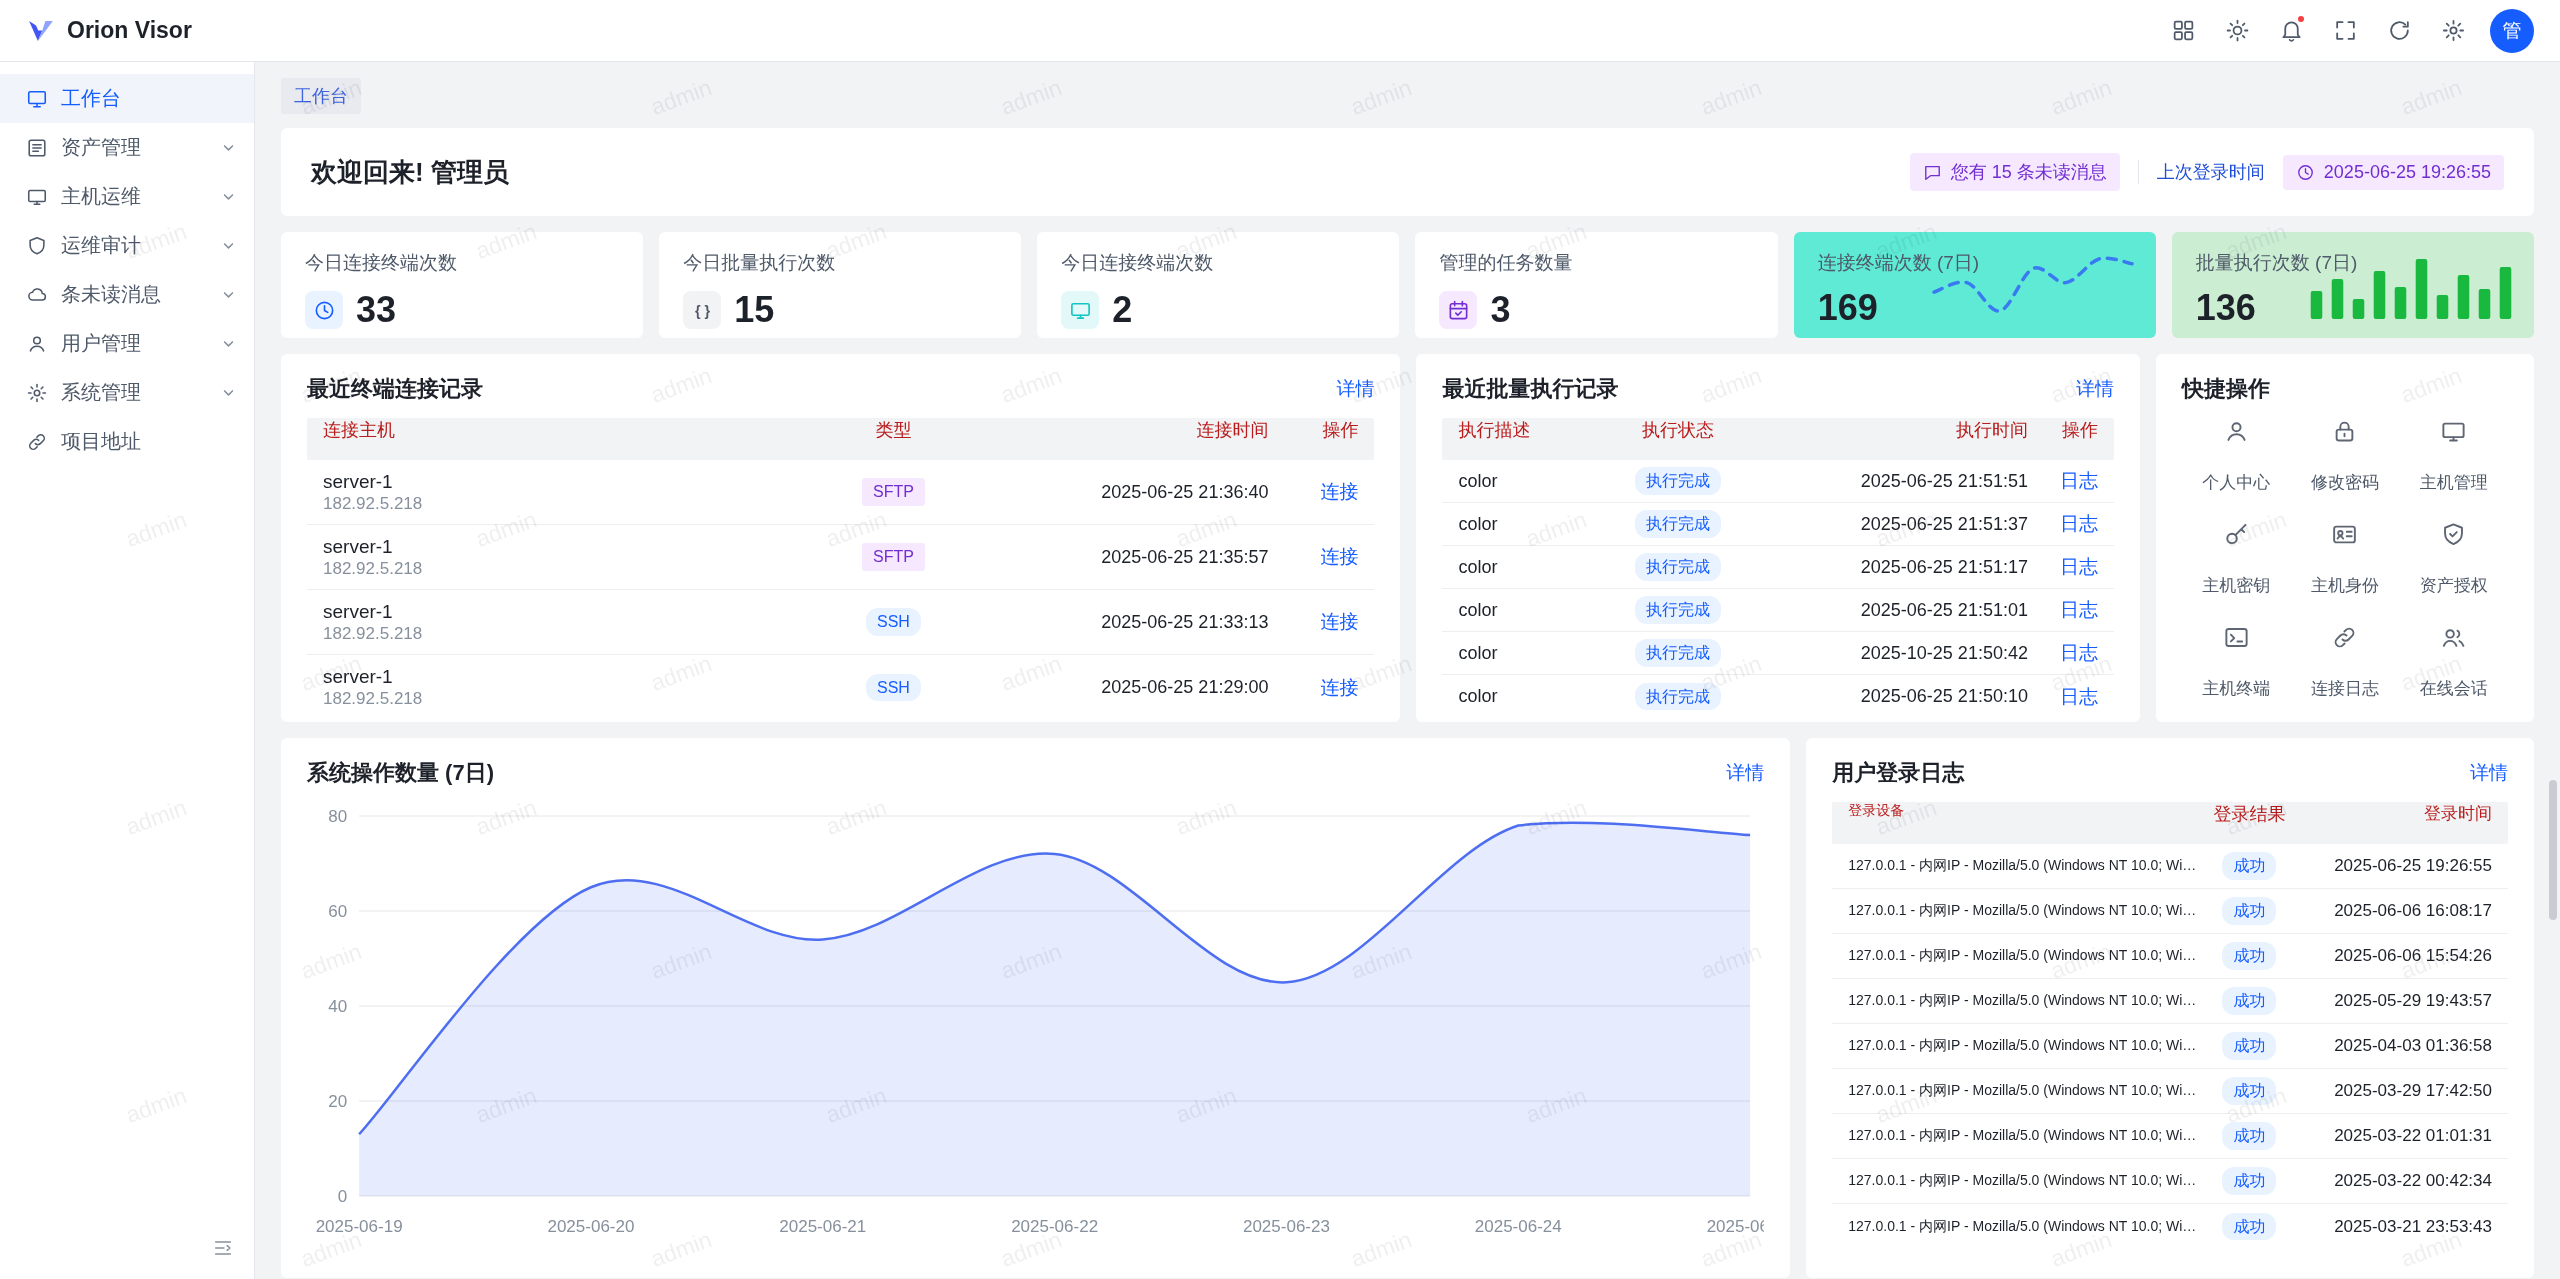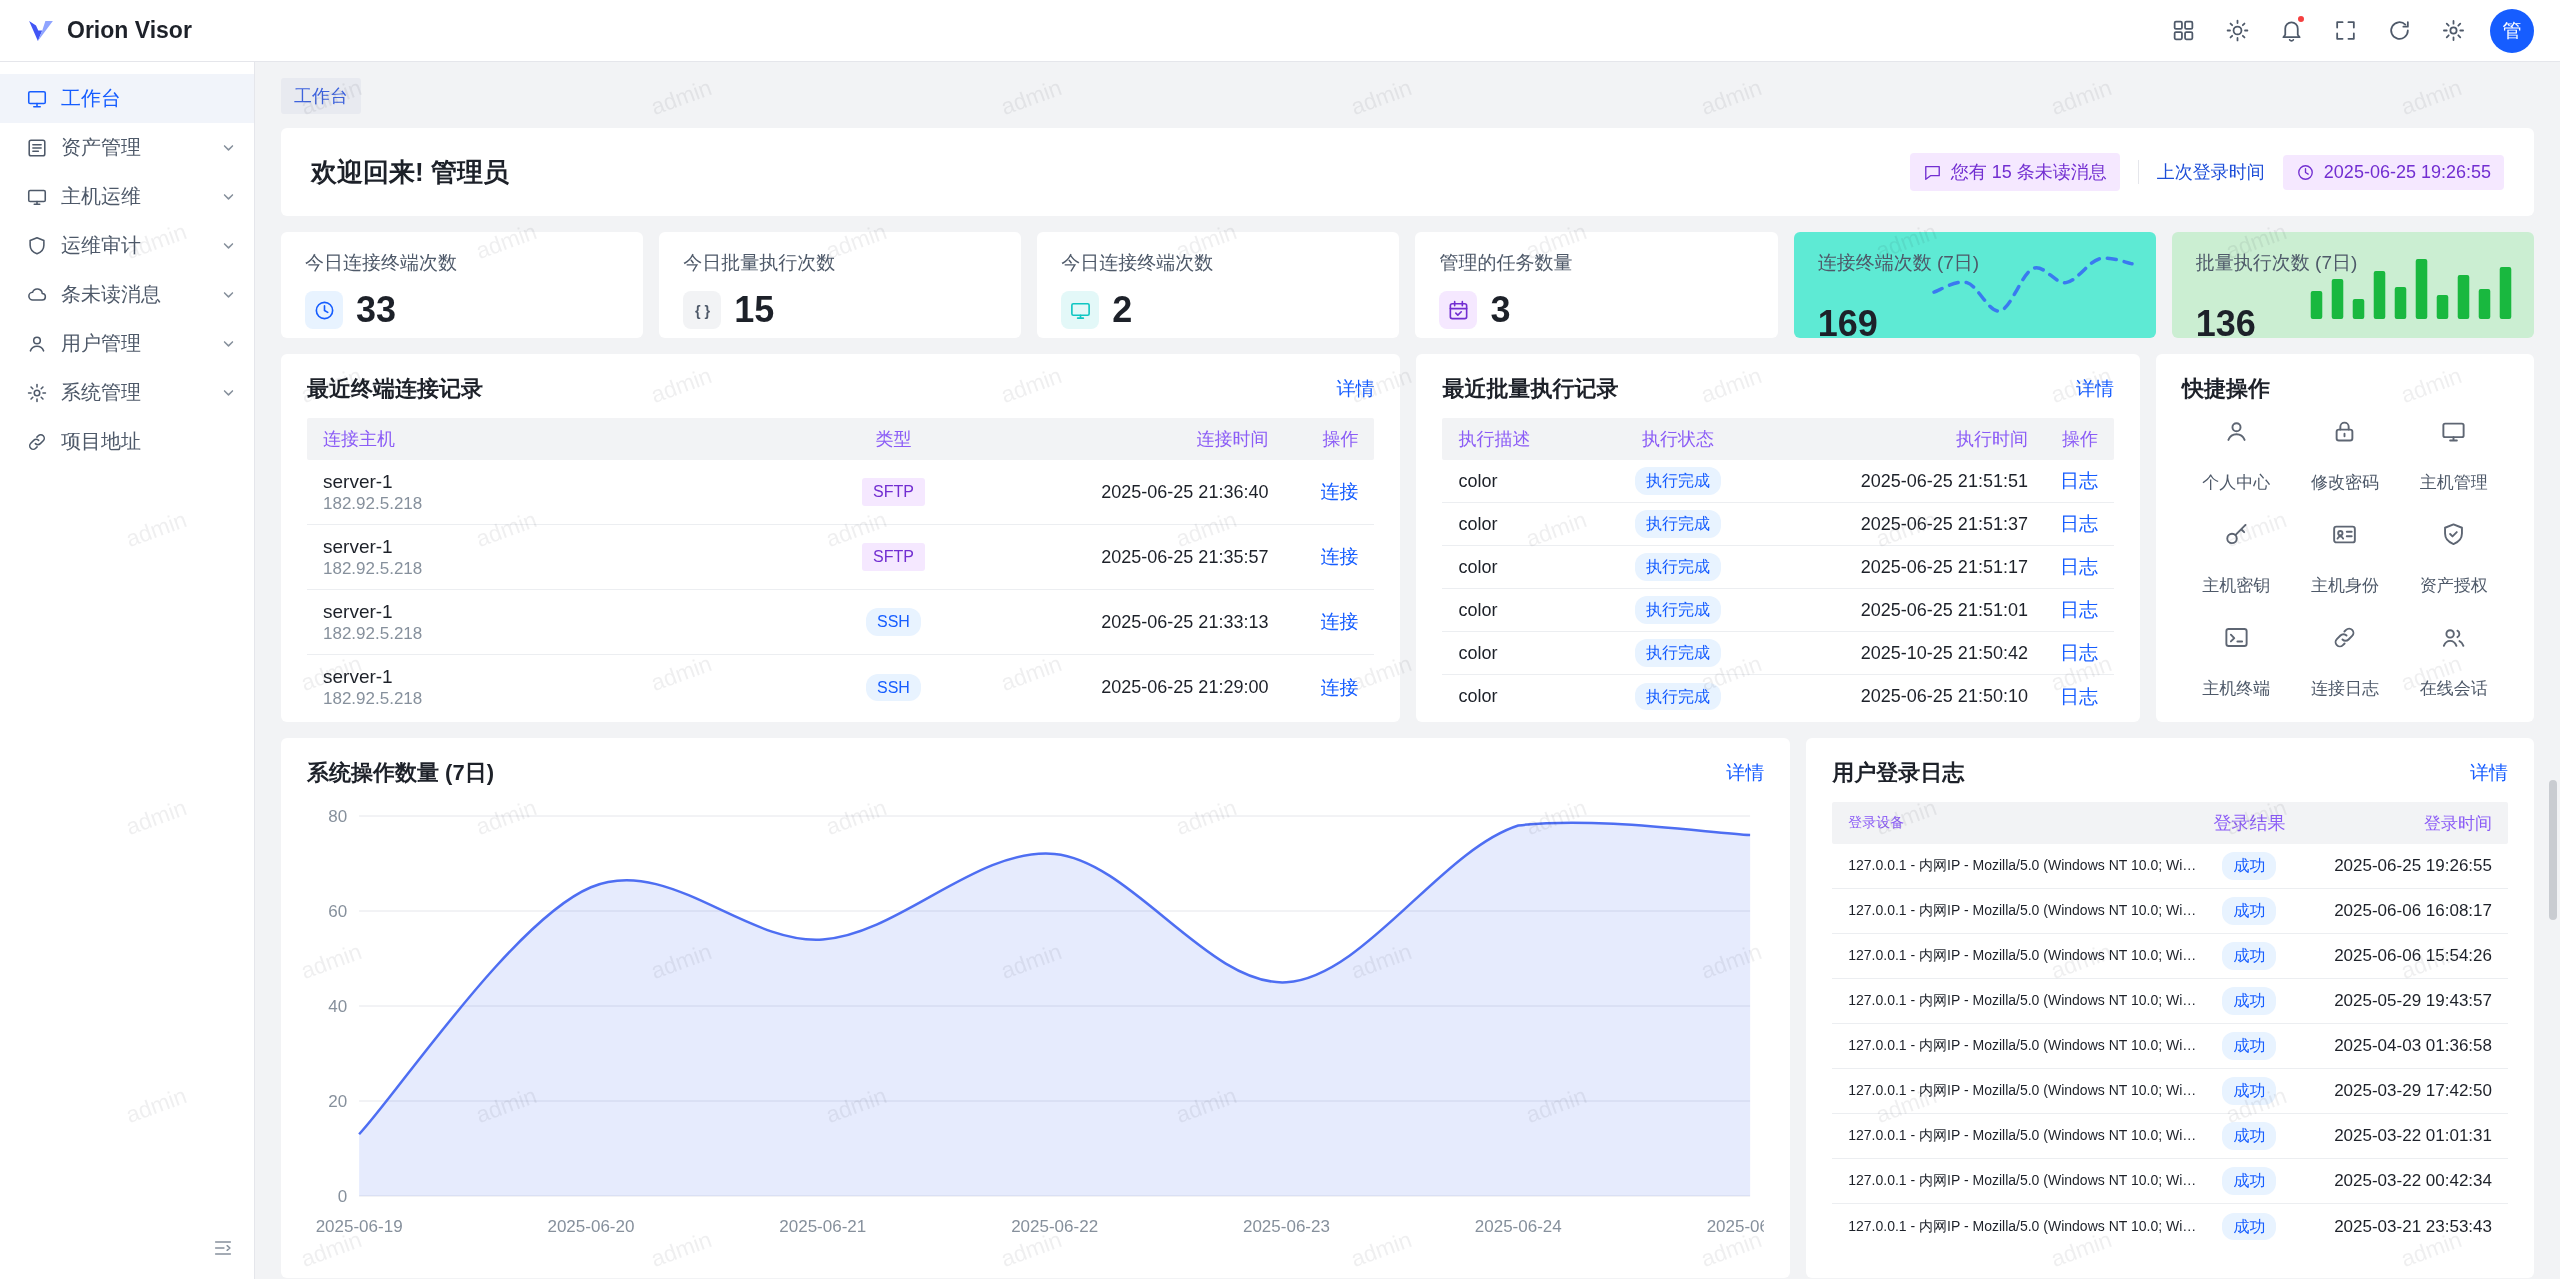--- a/index.html
+++ b/index.html
@@ -68,35 +68,35 @@
   .stat-value-row { display:flex; align-items:center; gap:13px; margin-top:13px; }
   .stat-icon { width:38px; height:38px; border-radius:8px; display:flex; align-items:center; justify-content:center; }
   .stat-icon svg { width:23px; height:23px; }
   .si-blue   { background:#e8f3ff; color:#165dff; }
   .si-gray   { background:#f2f3f5; color:#4e5969; }
   .si-cyan   { background:#e3f8f8; color:#0fc6c2; }
   .si-purple { background:#f5e8ff; color:#722ed1; }
   .stat-value { font-size:36px; font-weight:600; color:#1d2129; }
   .stat-card.blue  { background:#5eead4; }
   .stat-card.green { background:#cbeed2; }
-  .stat-card.blue .stat-value, .stat-card.green .stat-value { margin-top:27px; display:inline-block; }
+  .stat-card.blue .stat-value, .stat-card.green .stat-value { margin-top:11px; display:inline-block; }
   .spark { position:absolute; right:18px; top:19px; width:210px; height:68px; }
 
   
   .row3 { display:grid; grid-template-columns:687fr 444fr 232fr; gap:16px; margin-bottom:16px; }
   .row4 { display:grid; grid-template-columns:927fr 447fr; gap:16px; }
   .panel { background:#fff; border-radius:6px; padding:20px 26px; overflow:hidden; }
   .row3 .panel { height:368px; }
   .row4 .panel { height:540px; }
   .panel-head { display:flex; justify-content:space-between; align-items:center; margin-bottom:14px; }
   .panel-title { font-size:22px; font-weight:600; }
   .link { color:#165dff; font-size:19px; cursor:pointer; text-decoration:none; }
 
-  .tbl-head { display:flex; align-items:center; background:#f2f3f5; height:42px;
-    font-size:18px; color:#8b5cf6; padding:0 16px; border-radius:2px; }
+  .tbl-head { display:flex; background:#f2f3f5; height:42px;
+    font-size:18px; color:#b91c1c; padding:0 16px; border-radius:2px; }
   .tbl-row { display:flex; align-items:center; font-size:18px; padding:0 16px; border-bottom:1px solid #eceef1; }
   .tbl-row:last-child { border-bottom:none; }
 
   .t-row { height:65px; }
   .b-row { height:43px; }
   .l-row { height:45px; }
 
   .col-host { flex:1; min-width:0; }
   .col-type { width:150px; text-align:center; }
   .col-ctime { width:300px; text-align:right; }

